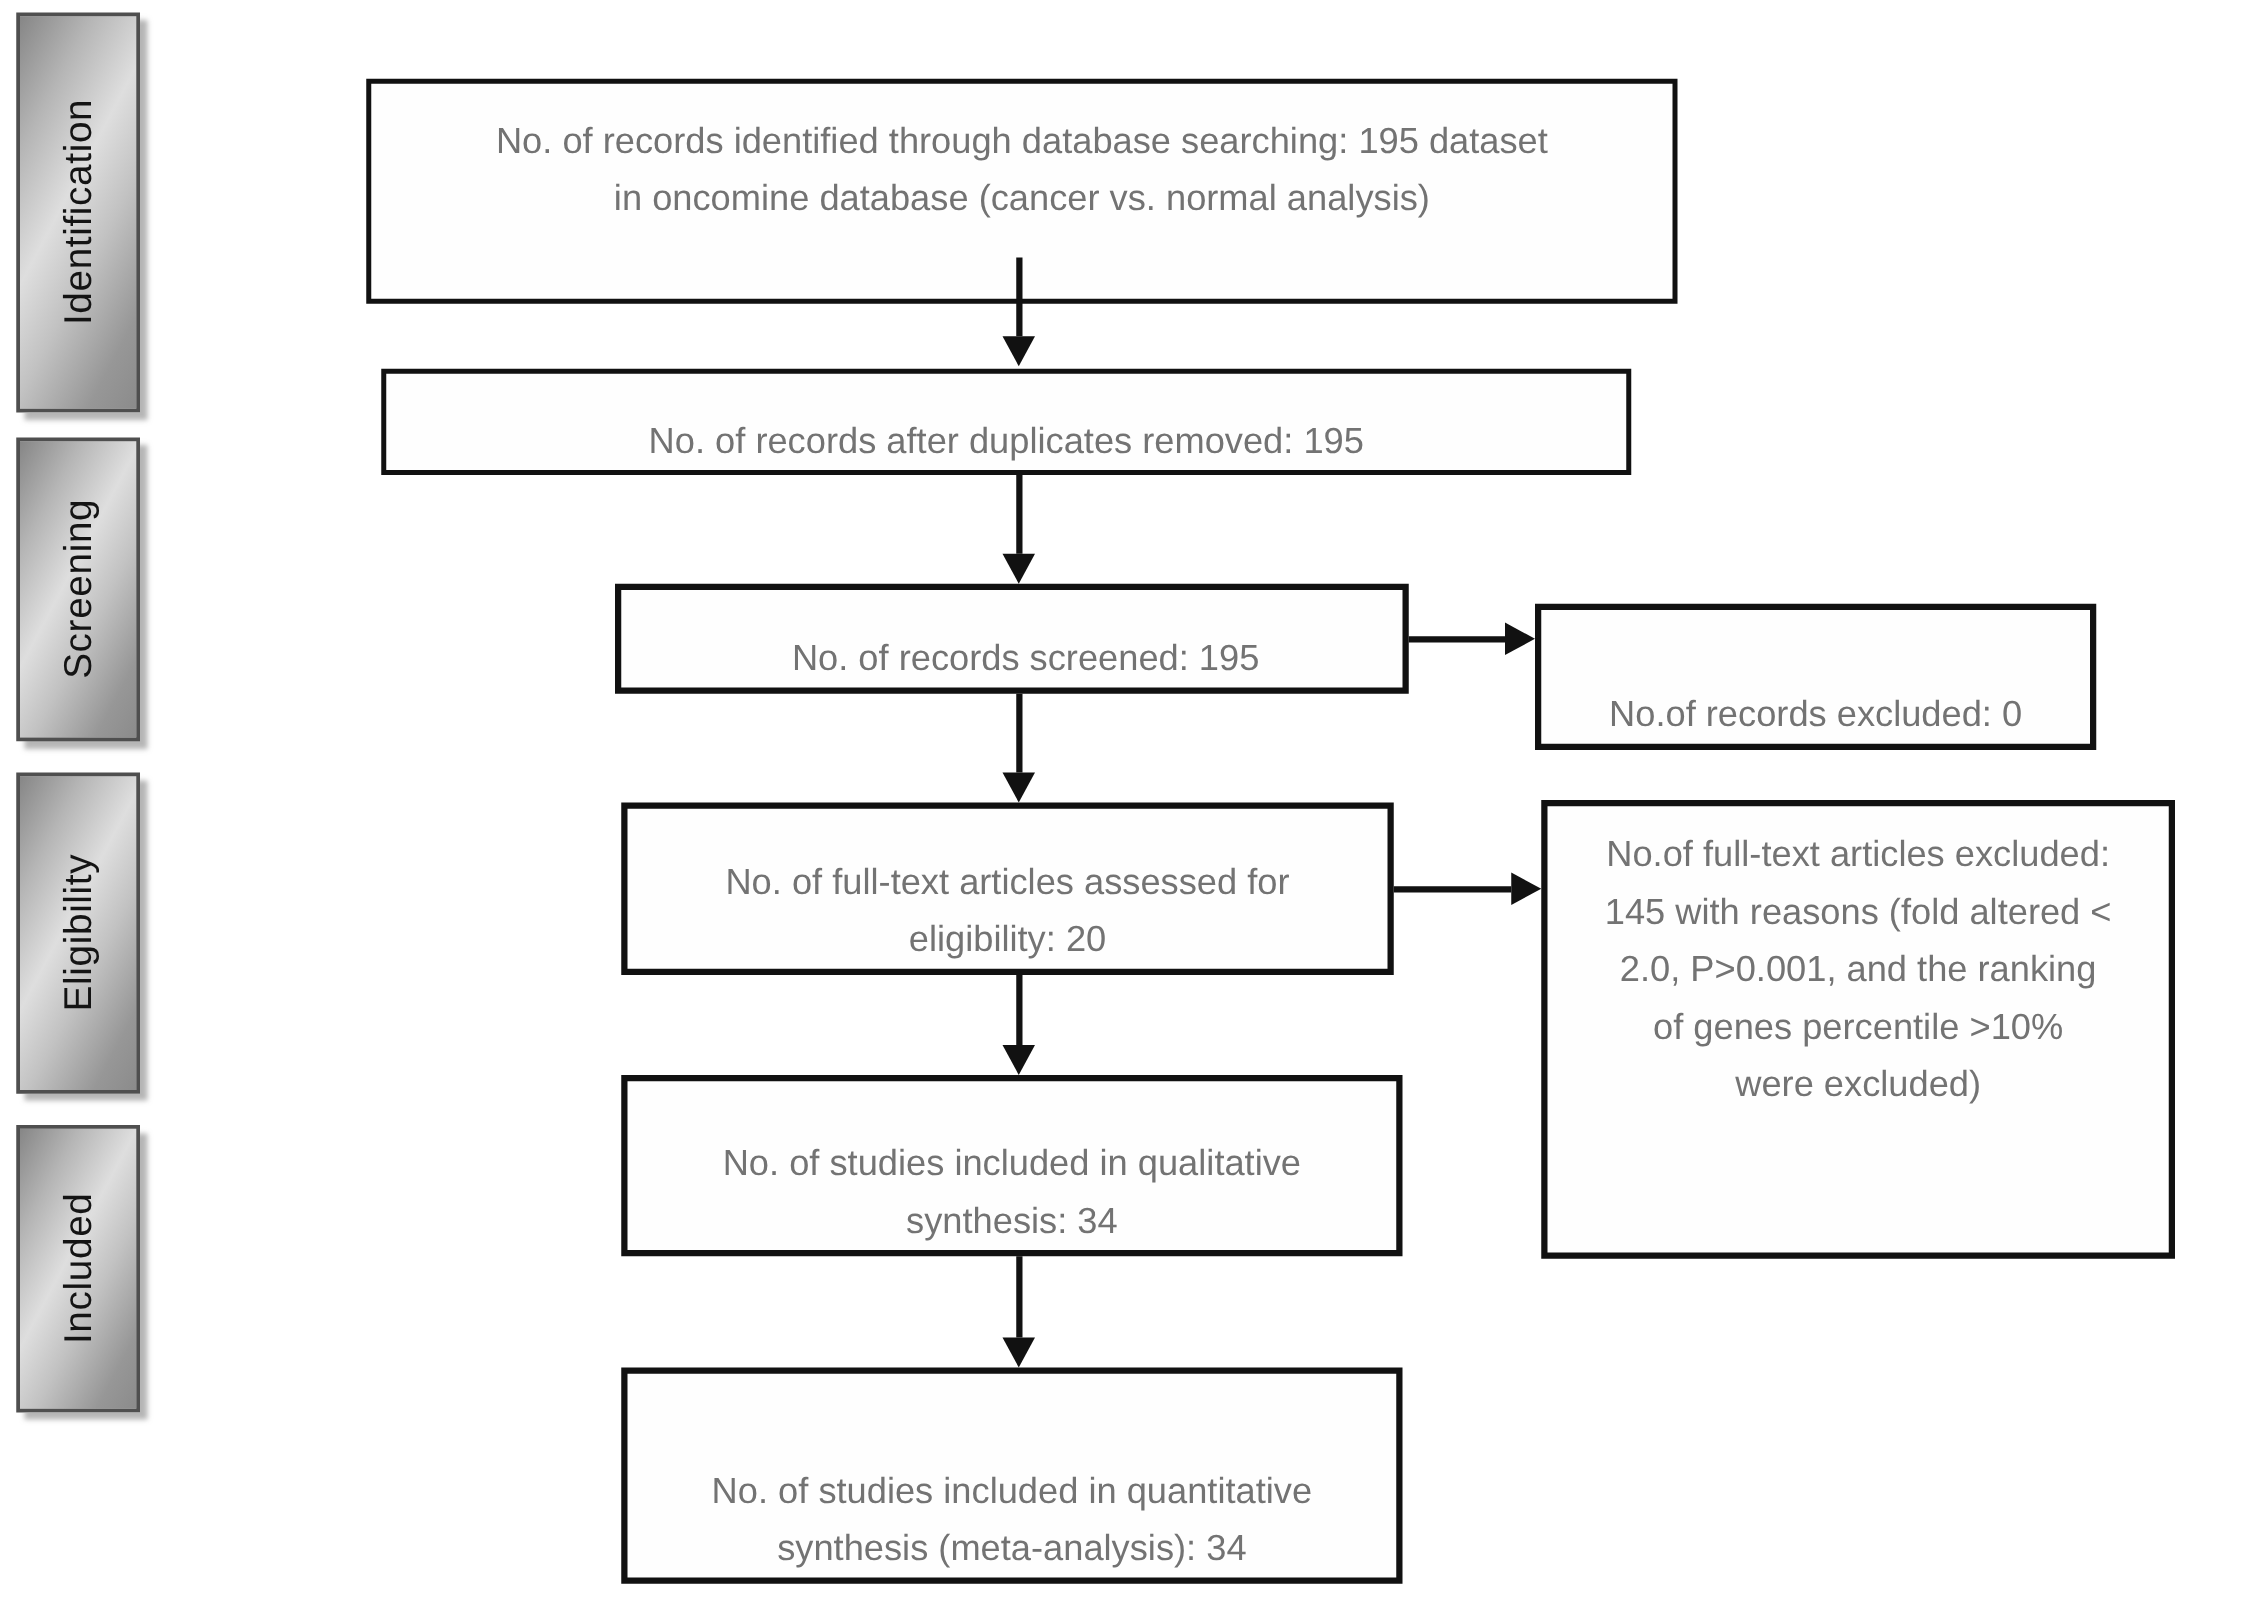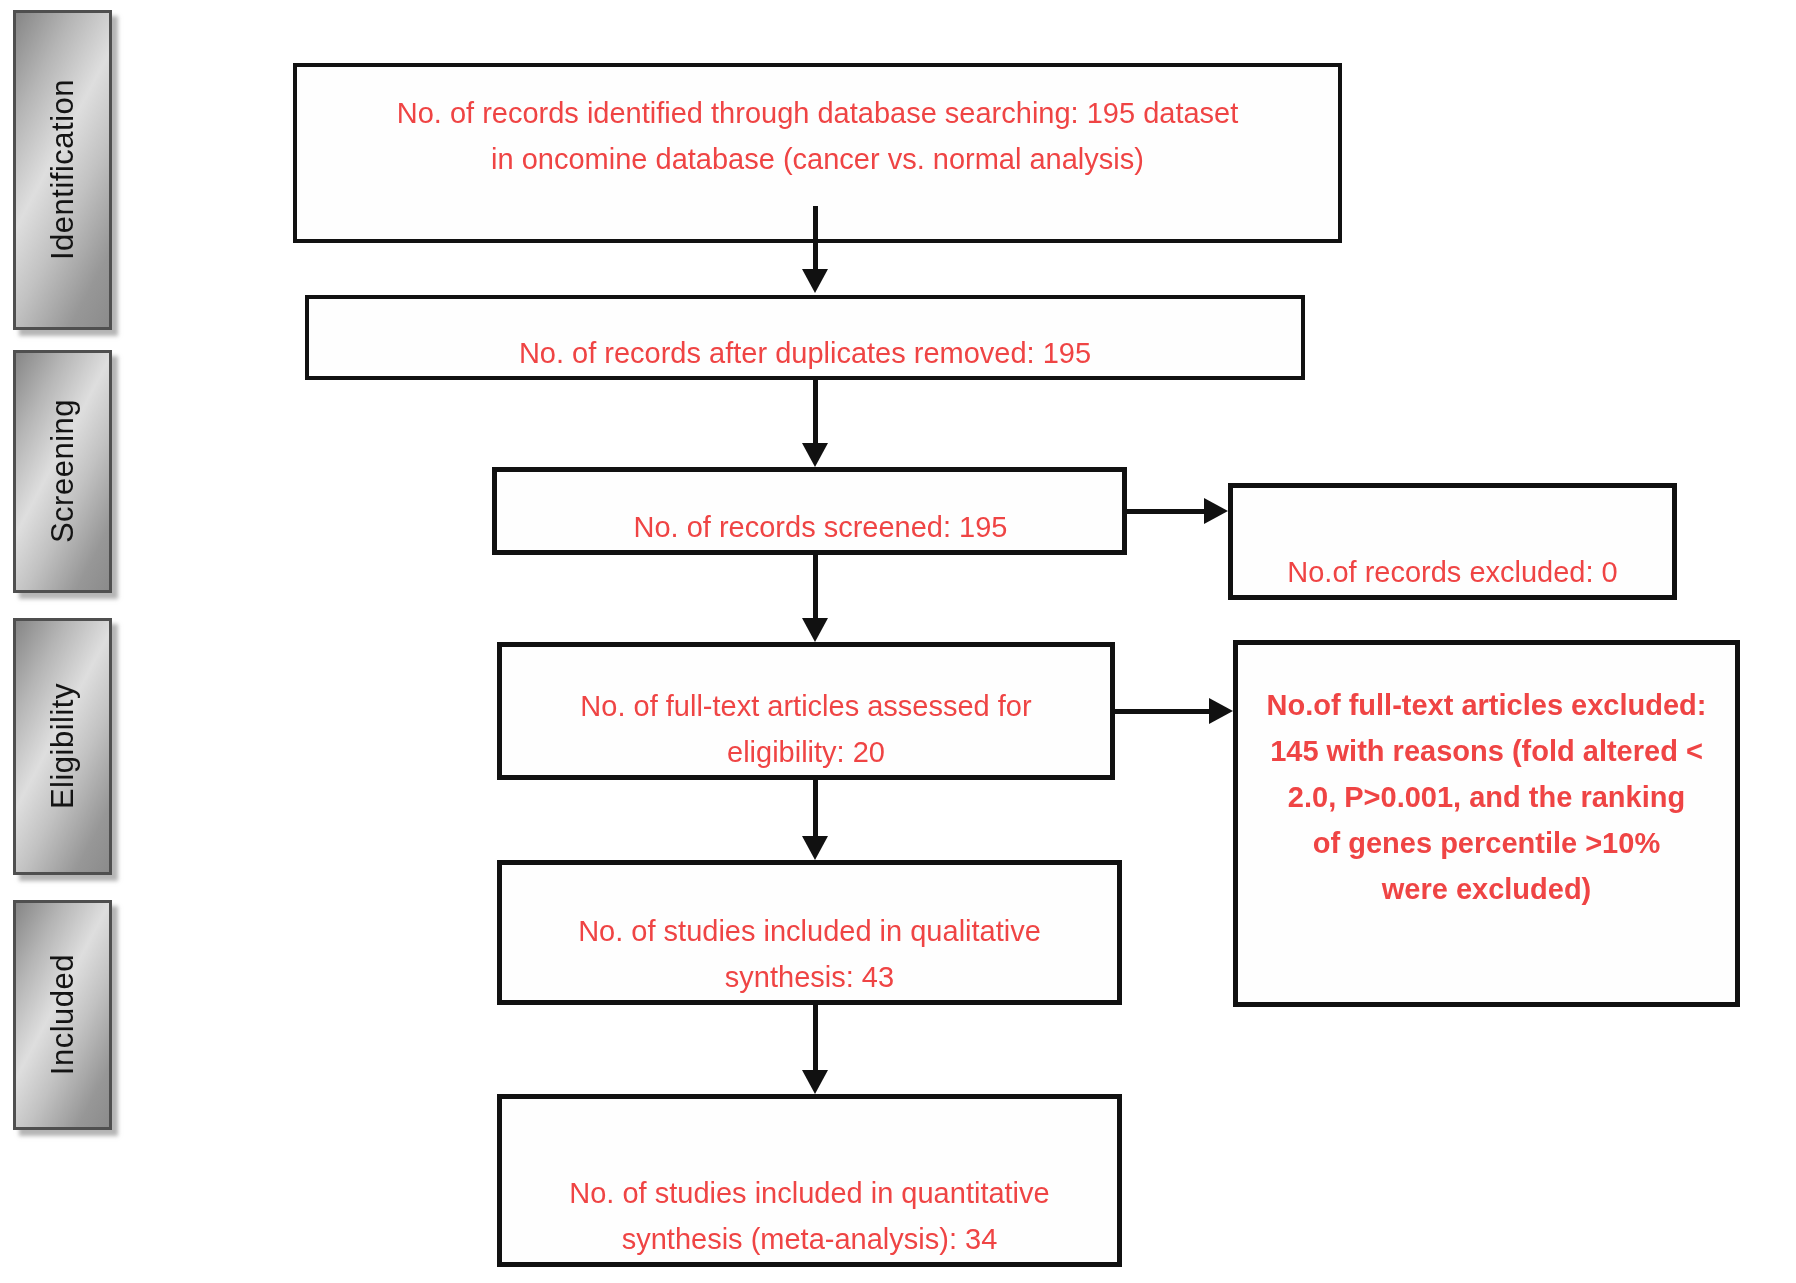--- a/index.html
+++ b/index.html
@@ -52,36 +52,36 @@
     background: #fefefe;
     display: flex;
     align-items: flex-end;
     justify-content: center;
     text-align: center;
     z-index: 1;
   }
   .fbox-text {
     font-size: 29px;
     line-height: 46px;
-    color: #ef4444;
+    color: #737373;
     white-space: pre-line;
     width: 100%;
   }
   #box-identified   { left: 293px;  top: 63px;   width: 1049px; height: 180px; border-width: 4px;
                       align-items: flex-start; }
   #box-identified .fbox-text { padding-top: 23px; }
   #box-deduplicated { left: 305px;  top: 295px;  width: 1000px; height: 85px; border-width: 4px; }
   #box-screened     { left: 492px;  top: 467px;  width: 635px;  height: 88px; padding-left: 22px; }
   #box-assessed     { left: 497px;  top: 642px;  width: 618px;  height: 138px; }
   #box-qualitative  { left: 497px;  top: 860px;  width: 625px;  height: 145px; }
   #box-quantitative { left: 497px;  top: 1094px; width: 625px;  height: 173px; }
   #box-records-excluded  { left: 1228px; top: 448px; width: 449px; height: 117px; margin-top: 35px; }
   #box-fulltext-excluded { left: 1233px; top: 640px; width: 507px; height: 367px;
                            align-items: flex-start; }
-  #box-fulltext-excluded .fbox-text { padding-top: 37px; font-weight: bold; }
+  #box-fulltext-excluded .fbox-text { padding-top: 16px; }
 
   
   .vline {
     position: absolute;
     width: 5px;
     background: #111111;
     left: 813px;
     z-index: 3;
   }
   .vhead {
@@ -149,21 +149,21 @@
   </div>
   <div class="fbox" id="box-screened">
     <div class="fbox-text">No. of records screened: 195</div>
   </div>
   <div class="fbox" id="box-assessed">
     <div class="fbox-text">No. of full-text articles assessed for
 eligibility: 20</div>
   </div>
   <div class="fbox" id="box-qualitative">
     <div class="fbox-text">No. of studies included in qualitative
-synthesis: 43</div>
+synthesis: 34</div>
   </div>
   <div class="fbox" id="box-quantitative">
     <div class="fbox-text">No. of studies included in quantitative
 synthesis (meta-analysis): 34</div>
   </div>
 
   <div class="fbox" id="box-records-excluded">
     <div class="fbox-text">No.of records excluded: 0</div>
   </div>
   <div class="fbox" id="box-fulltext-excluded">

